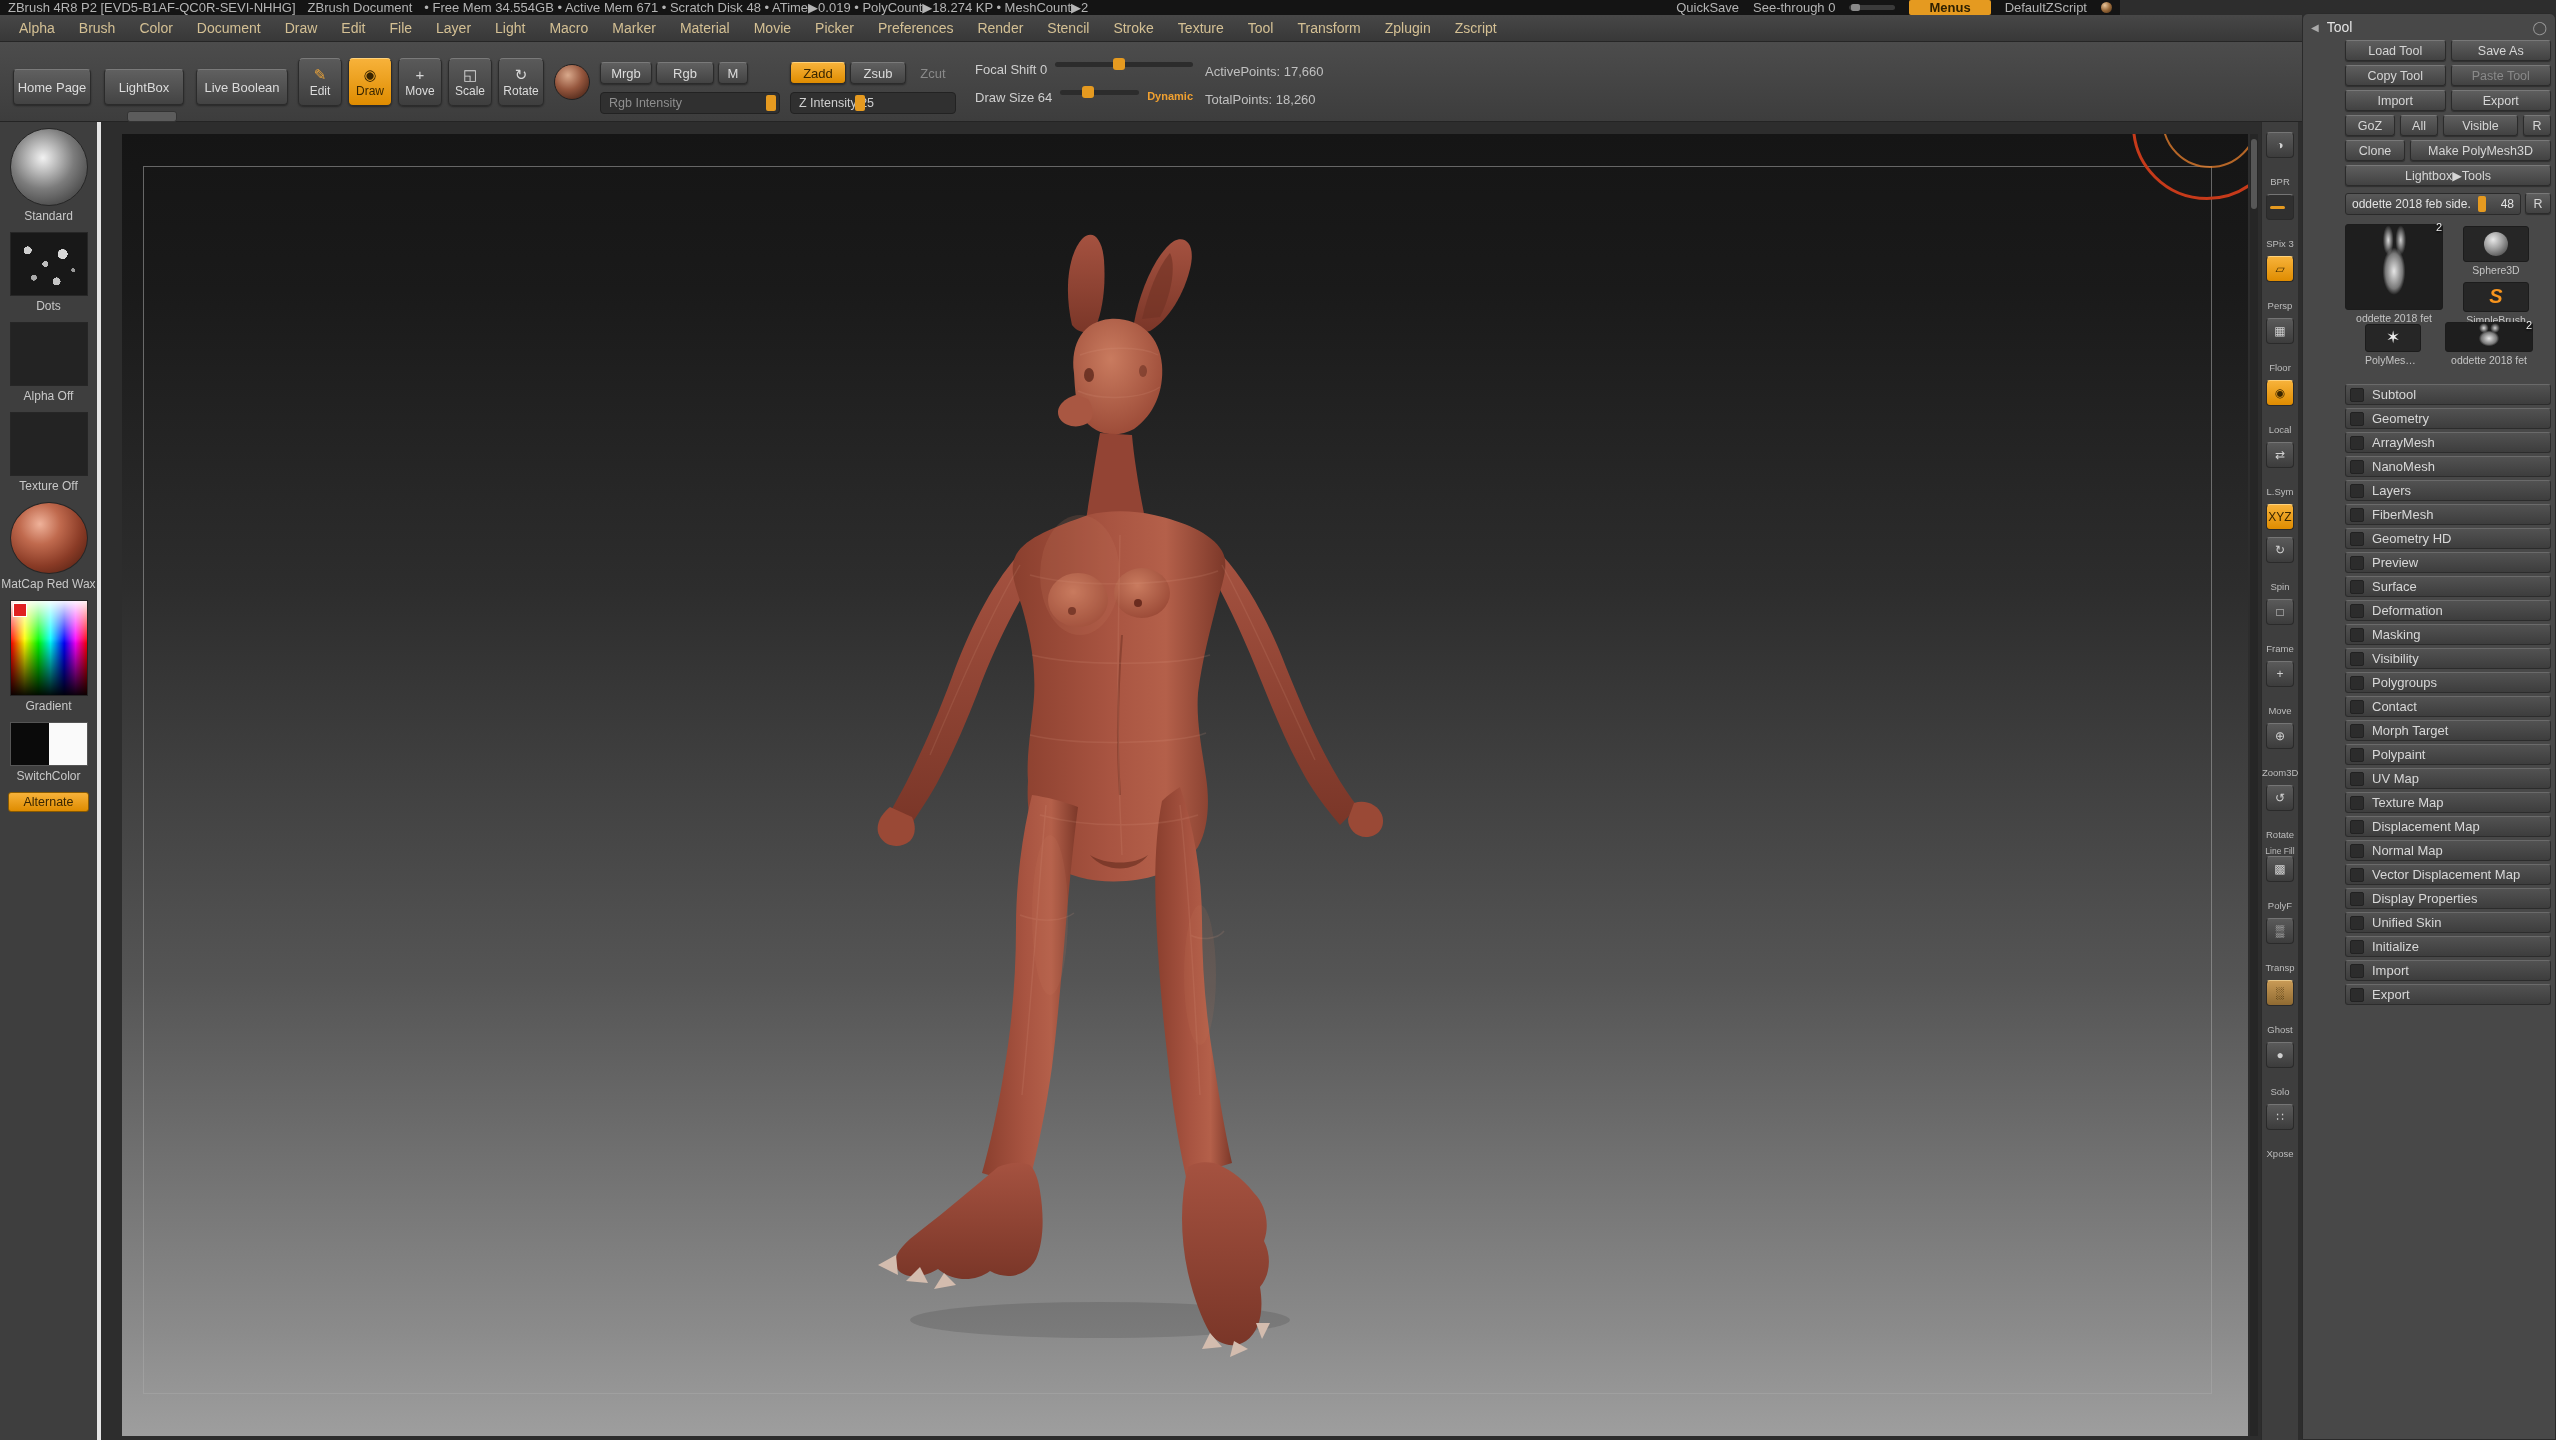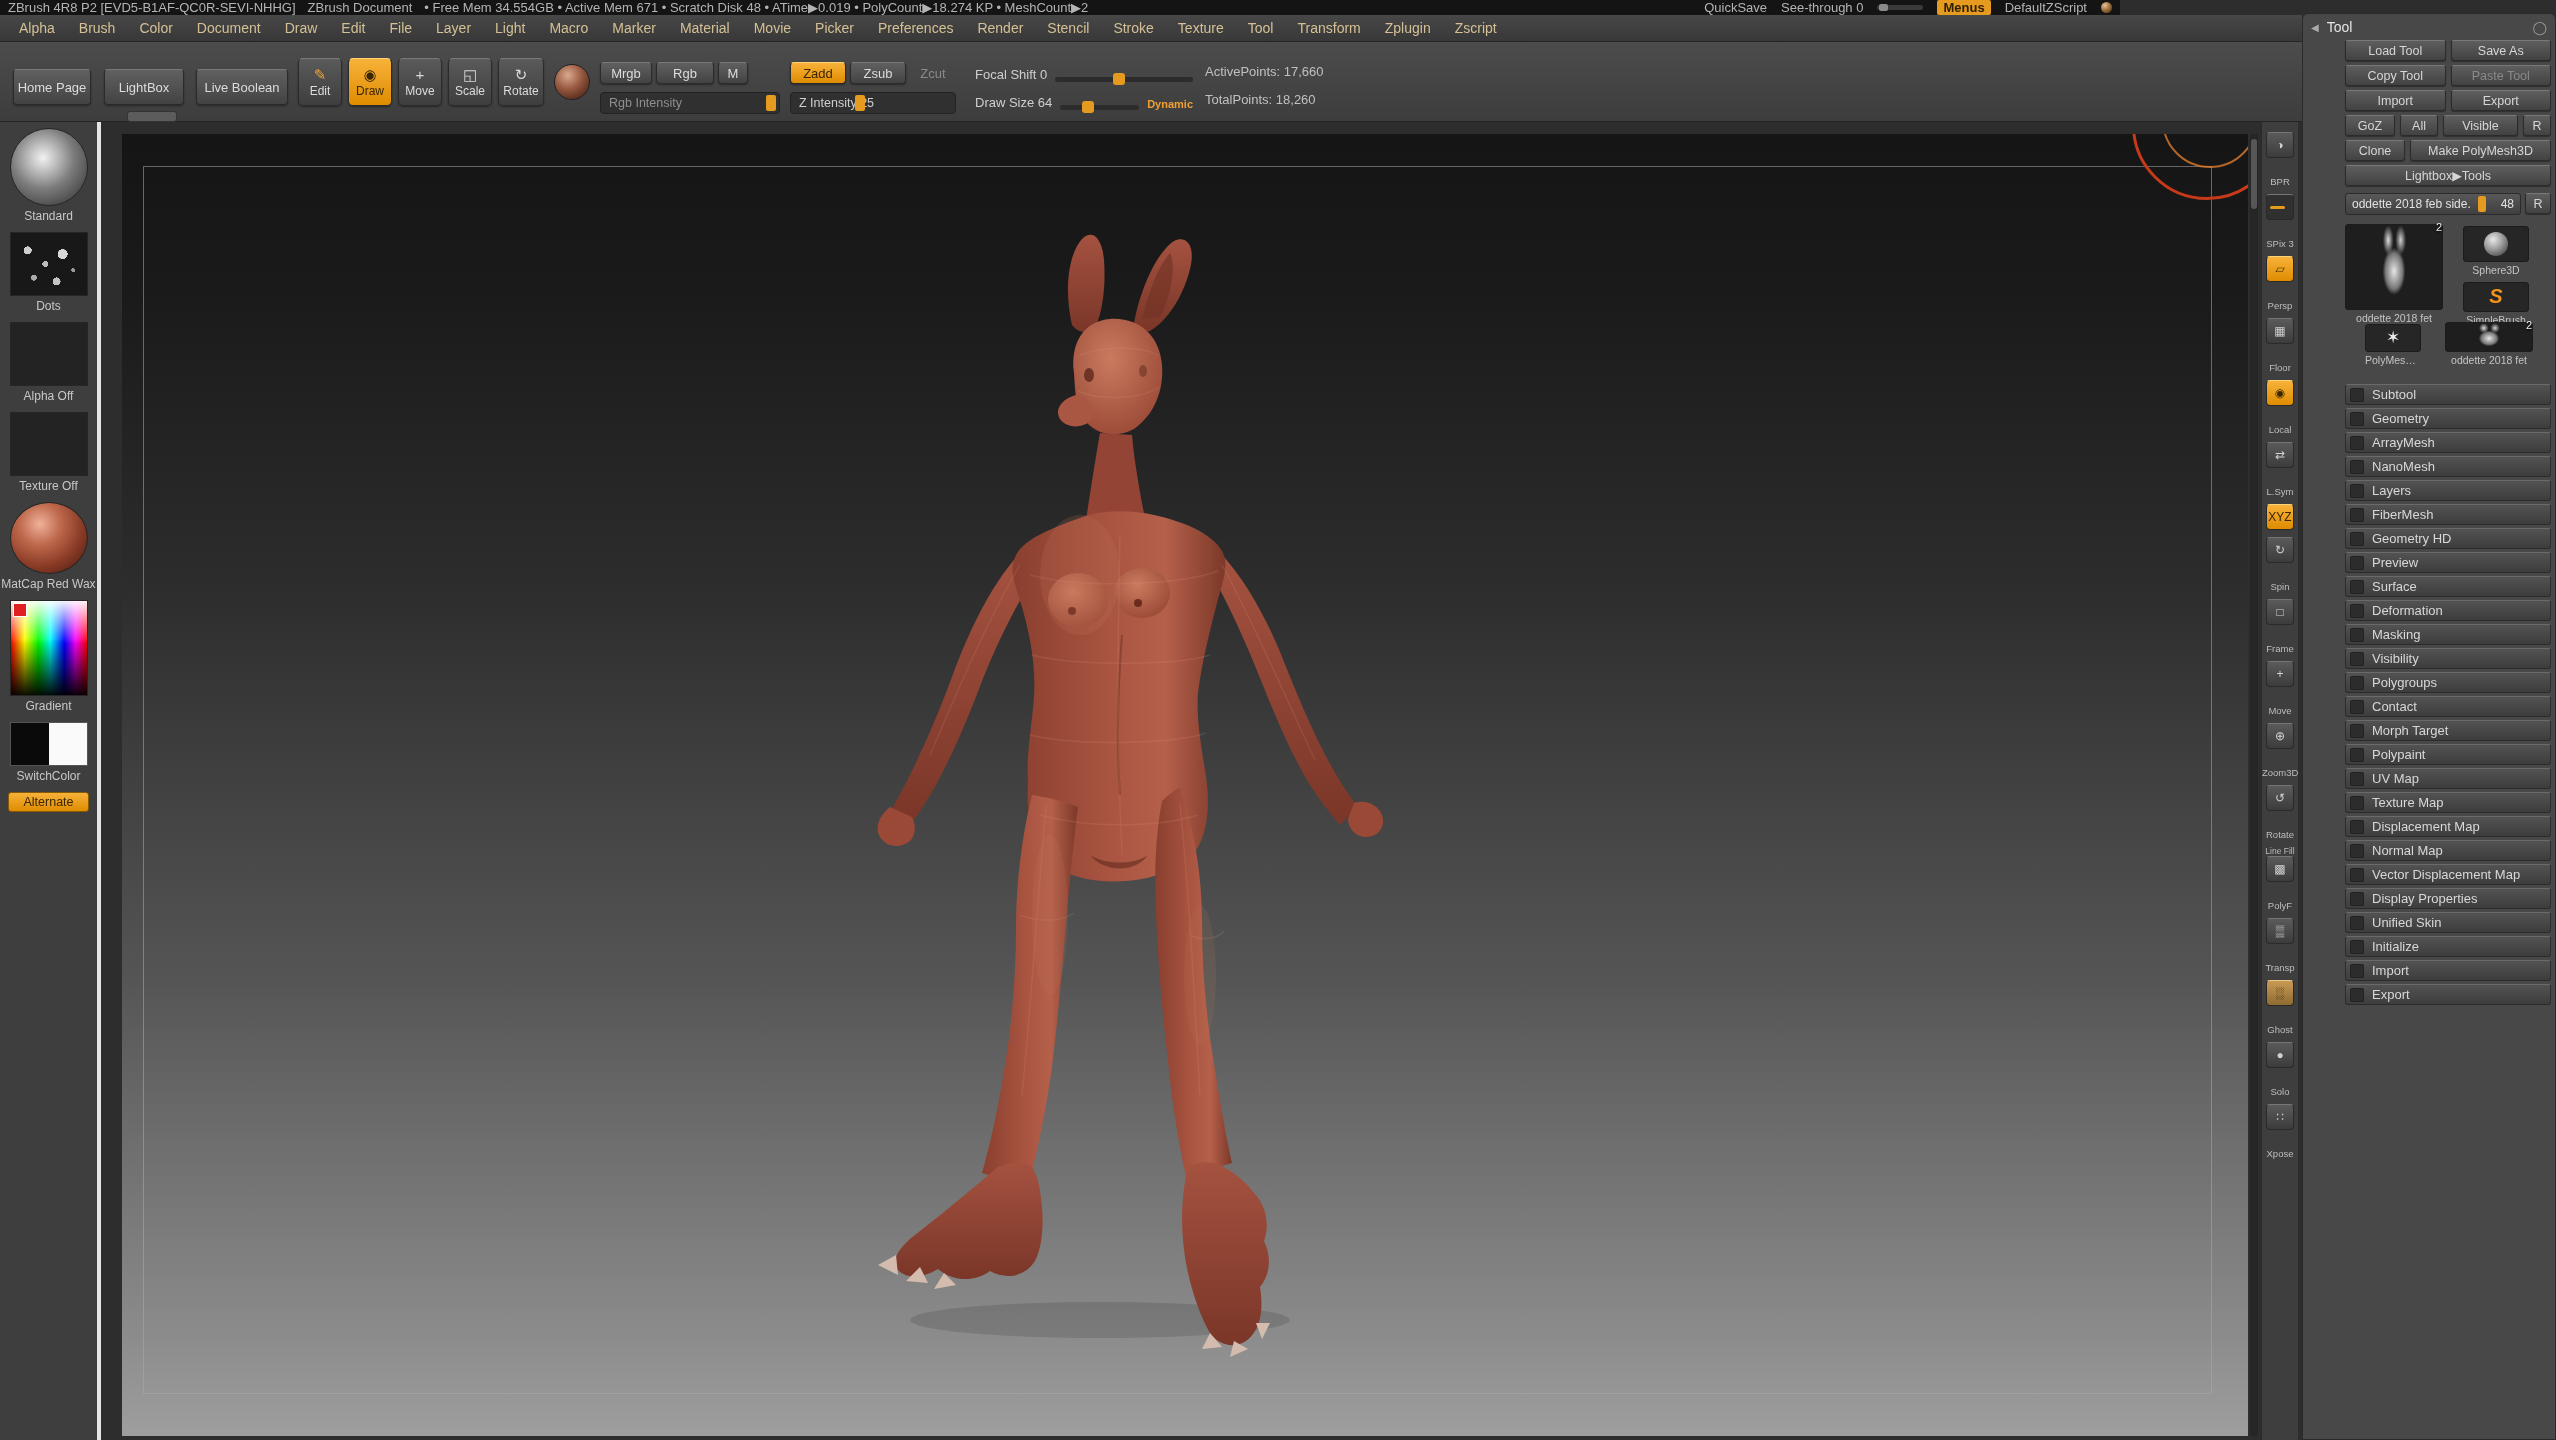--- a/index.html
+++ b/index.html
@@ -3,21 +3,21 @@
 <meta charset="utf-8">
 <style>
 *{margin:0;padding:0;box-sizing:border-box;font-family:"Liberation Sans",sans-serif}
 html,body{width:2556px;height:1440px;overflow:hidden;background:#2d2d2d}
 #app{position:relative;width:2556px;height:1440px;background:#2d2d2d;overflow:hidden}
 
 
 .title-bar{position:absolute;left:0;top:0;width:2120px;height:15px;background:#141414;color:#b4b4b4;font-size:13px;display:flex;justify-content:space-between;align-items:center;padding:0 8px;z-index:9;white-space:nowrap}
 .tb-left{display:flex;gap:12px;align-items:center}
 .tb-right{display:flex;gap:14px;align-items:center}
-.tb-chip{background:#e59a20;color:#2e2000;padding:0 6px;border-radius:2px;font-weight:bold}
+.tb-chip{background:#e59a20;color:#2e2000;padding:0 20px;border-radius:2px;font-weight:bold}
 .tb-groove{width:46px;height:5px;background:#3a3a3a;border-radius:3px;position:relative;display:inline-block}
 .tb-nub{position:absolute;left:2px;top:-1px;width:9px;height:7px;background:#8a8a8a;border-radius:2px}
 .tb-ball{width:11px;height:11px;border-radius:50%;background:radial-gradient(circle at 35% 30%,#e8c49a,#9a6a3a 50%,#4a2e14)}
 
 
 .menu-bar{position:absolute;left:0;top:15px;width:2302px;height:27px;background:linear-gradient(#474747,#383838);border-bottom:1px solid #262626;display:flex;align-items:center;gap:6px;padding-left:10px}
 .menu-item{color:#d4c094;font-size:14px;padding:3px 9px;border-radius:3px;cursor:default}
 
 
 .toolbar{position:absolute;left:0;top:42px;width:2302px;height:80px;background:linear-gradient(#4c4c4c,#3d3d3d);border-bottom:1px solid #242424}
@@ -27,21 +27,21 @@
 .tool-btn{position:absolute;width:44px;height:48px;display:flex;flex-direction:column;align-items:center;justify-content:center;gap:2px;background:linear-gradient(#5a5a5a,#3e3e3e);border:1px solid #2b2b2b;border-top-color:#7a7a7a;border-radius:5px;color:#dcdcdc;box-shadow:0 1px 2px rgba(0,0,0,.4)}
 .tool-btn .tb-ic{font-size:15px;line-height:15px;color:#e8a23a}
 .tool-btn .tb-lb{font-size:12px}
 .tool-btn.plain .tb-ic{color:#d8d8d8}
 .tool-btn.orange{background:linear-gradient(#f7b23a,#df8c00);color:#3a2600;border-top-color:#ffd27a}
 .tool-btn.orange .tb-ic{color:#3a2600}
 .mat-ball{position:absolute;width:36px;height:36px;border-radius:50%;background:radial-gradient(circle at 38% 30%,#d9a98c,#96573e 45%,#4e281a 85%);border:1px solid #222}
 .shelf-slider{position:absolute;height:22px;background:#303030;border:1px solid #222;border-radius:4px;display:flex;align-items:center;padding:0 8px;font-size:12.5px;color:#cfcfcf}
 .shelf-slider.dim{color:#8f8f8f}
 .sl-nub{position:absolute;top:2px;width:10px;height:16px;background:#e59a20;border-radius:2px}
-.mini-row{position:absolute;height:20px;display:flex;align-items:flex-end;gap:8px}
+.mini-row{position:absolute;height:20px;display:flex;align-items:flex-start;gap:8px}
 .mini-label{font-size:13px;color:#cfcfcf;white-space:nowrap}
 .mini-groove{flex:1;height:5px;background:#2c2c2c;border-radius:3px;position:relative}
 .mini-nub{position:absolute;top:-4px;width:12px;height:12px;background:#e59a20;border-radius:3px}
 .mini-dynamic{font-size:11px;color:#f0a030;font-weight:bold}
 .points{position:absolute;font-size:13px;color:#c0c0c0;white-space:nowrap}
 
 
 .left-shelf{position:absolute;left:0;top:122px;width:101px;height:1318px;background:#3e3e3e;border-right:4px solid #e5e5e5;padding-top:6px}
 .ls-item{margin-bottom:9px;text-align:center;width:100%}
 .ls-thumb{width:78px;margin:0 auto;border:1px solid #262626}

